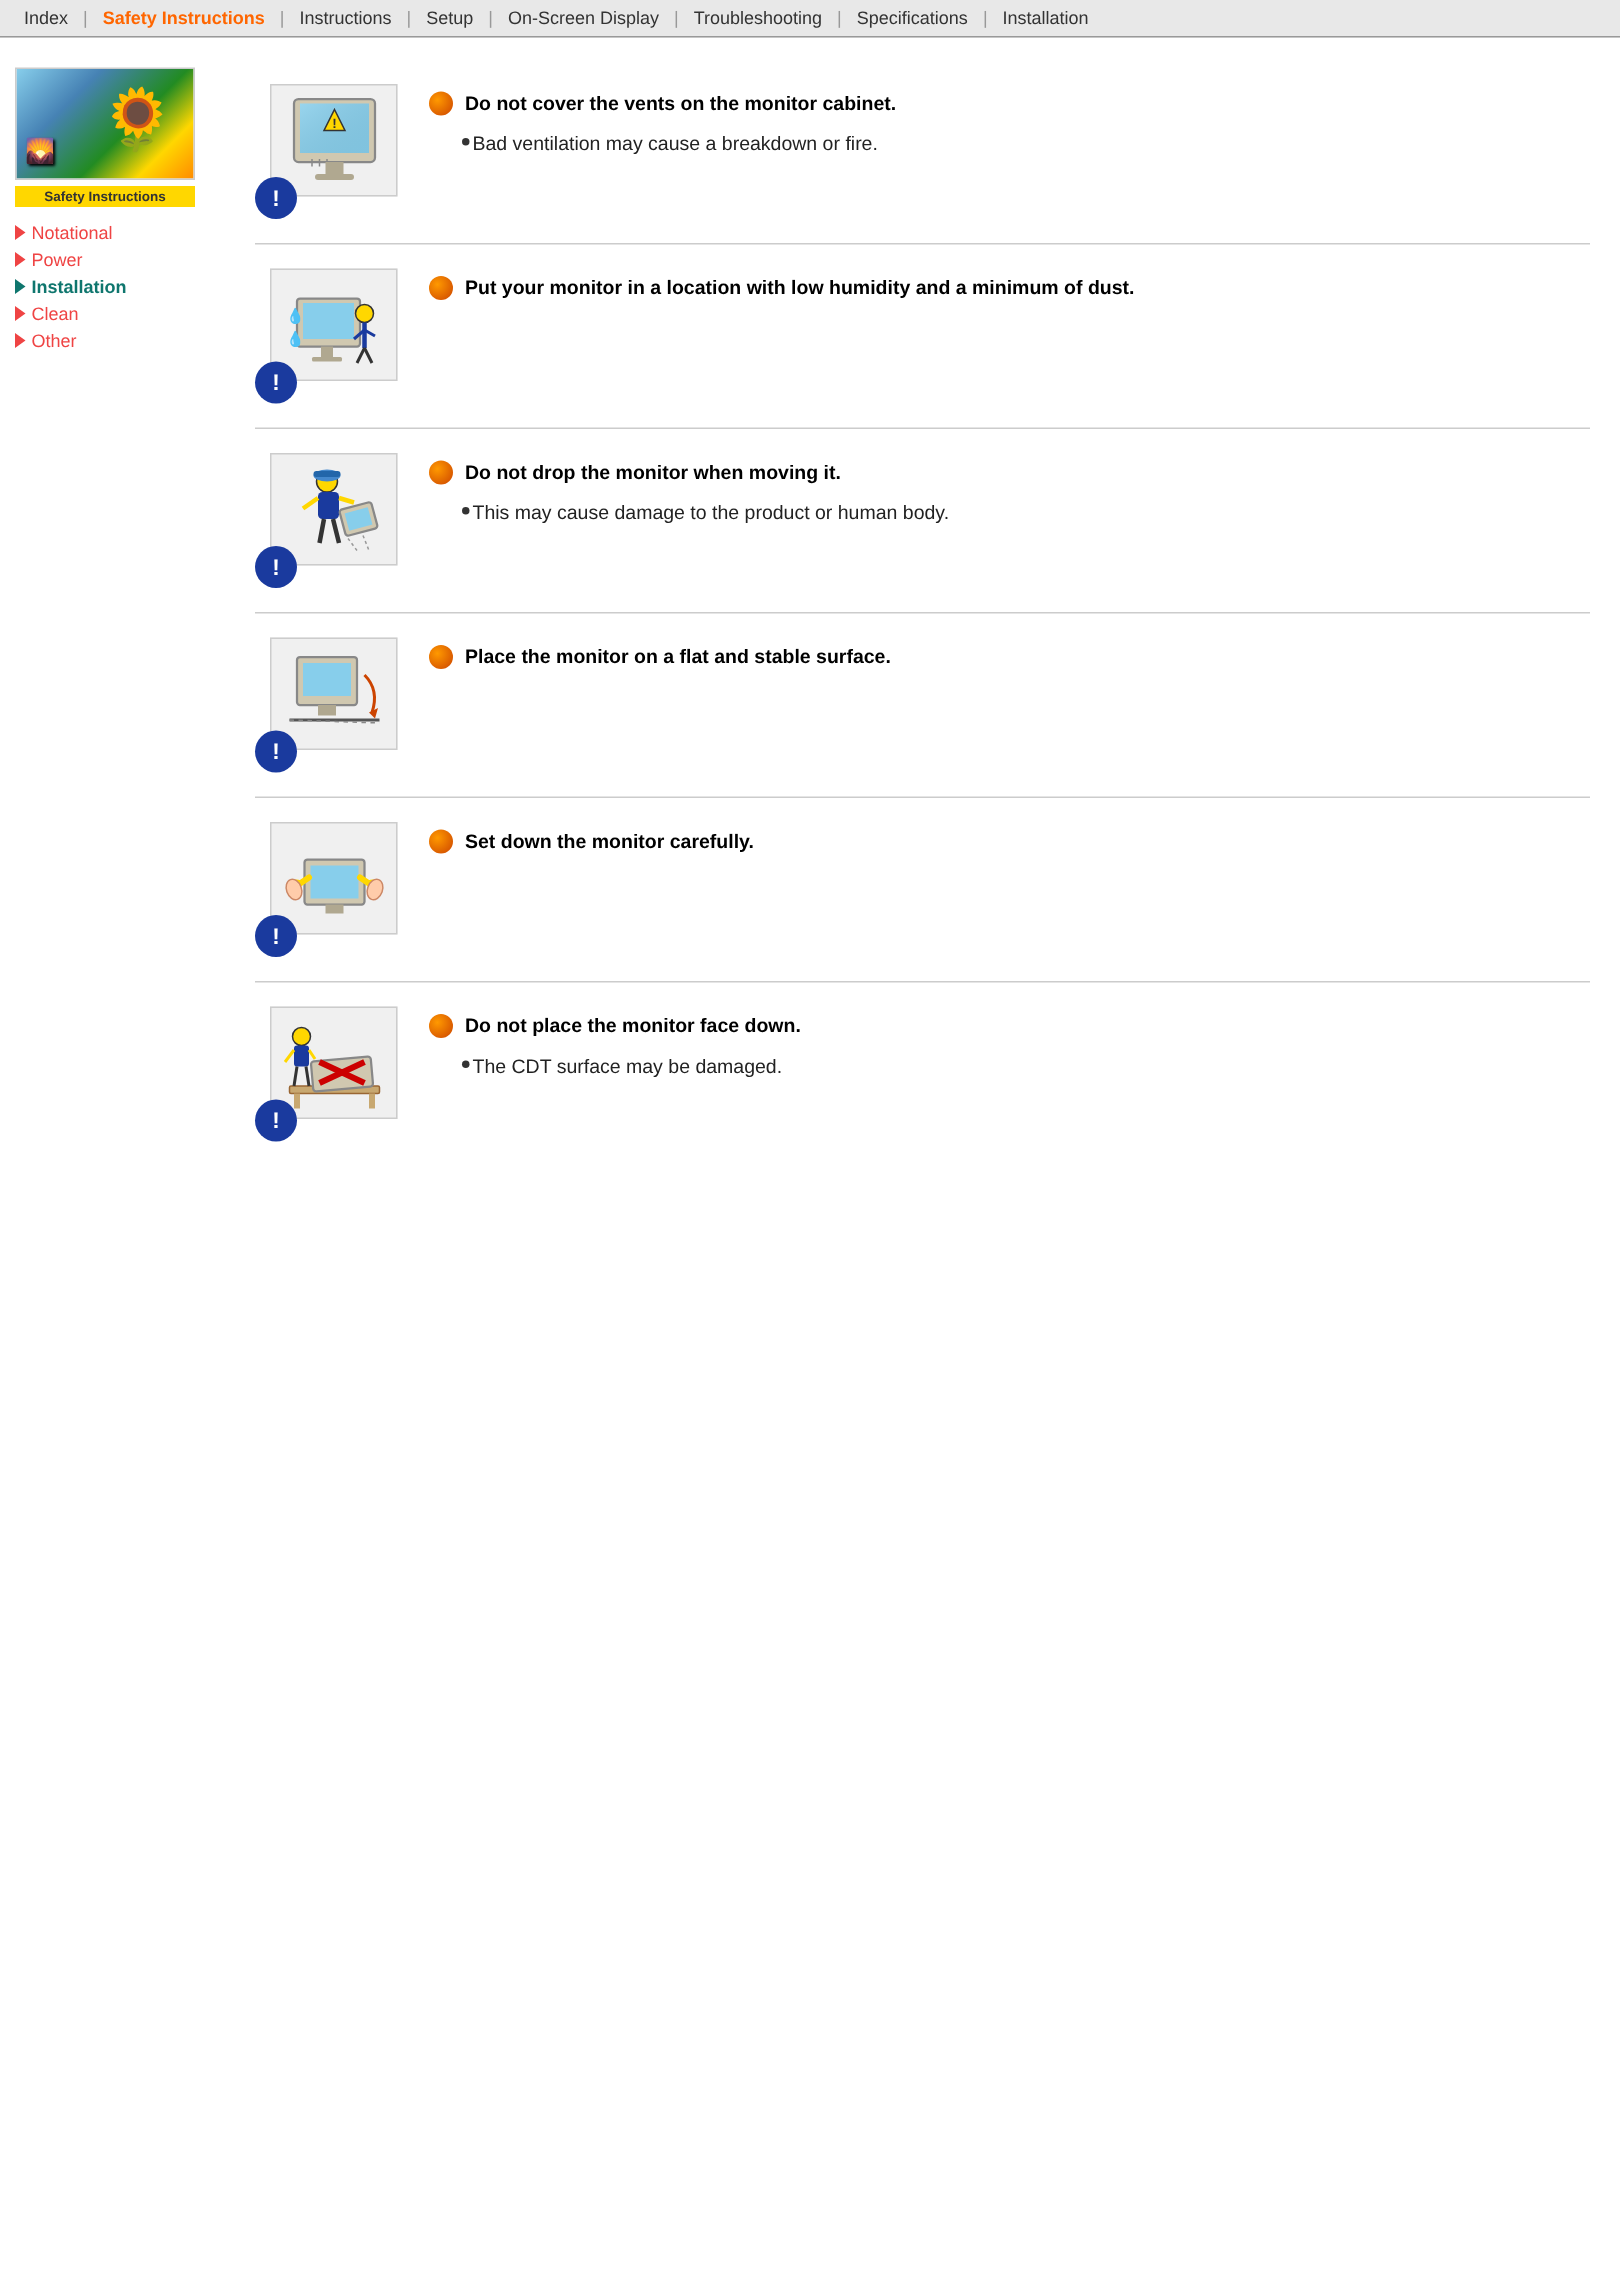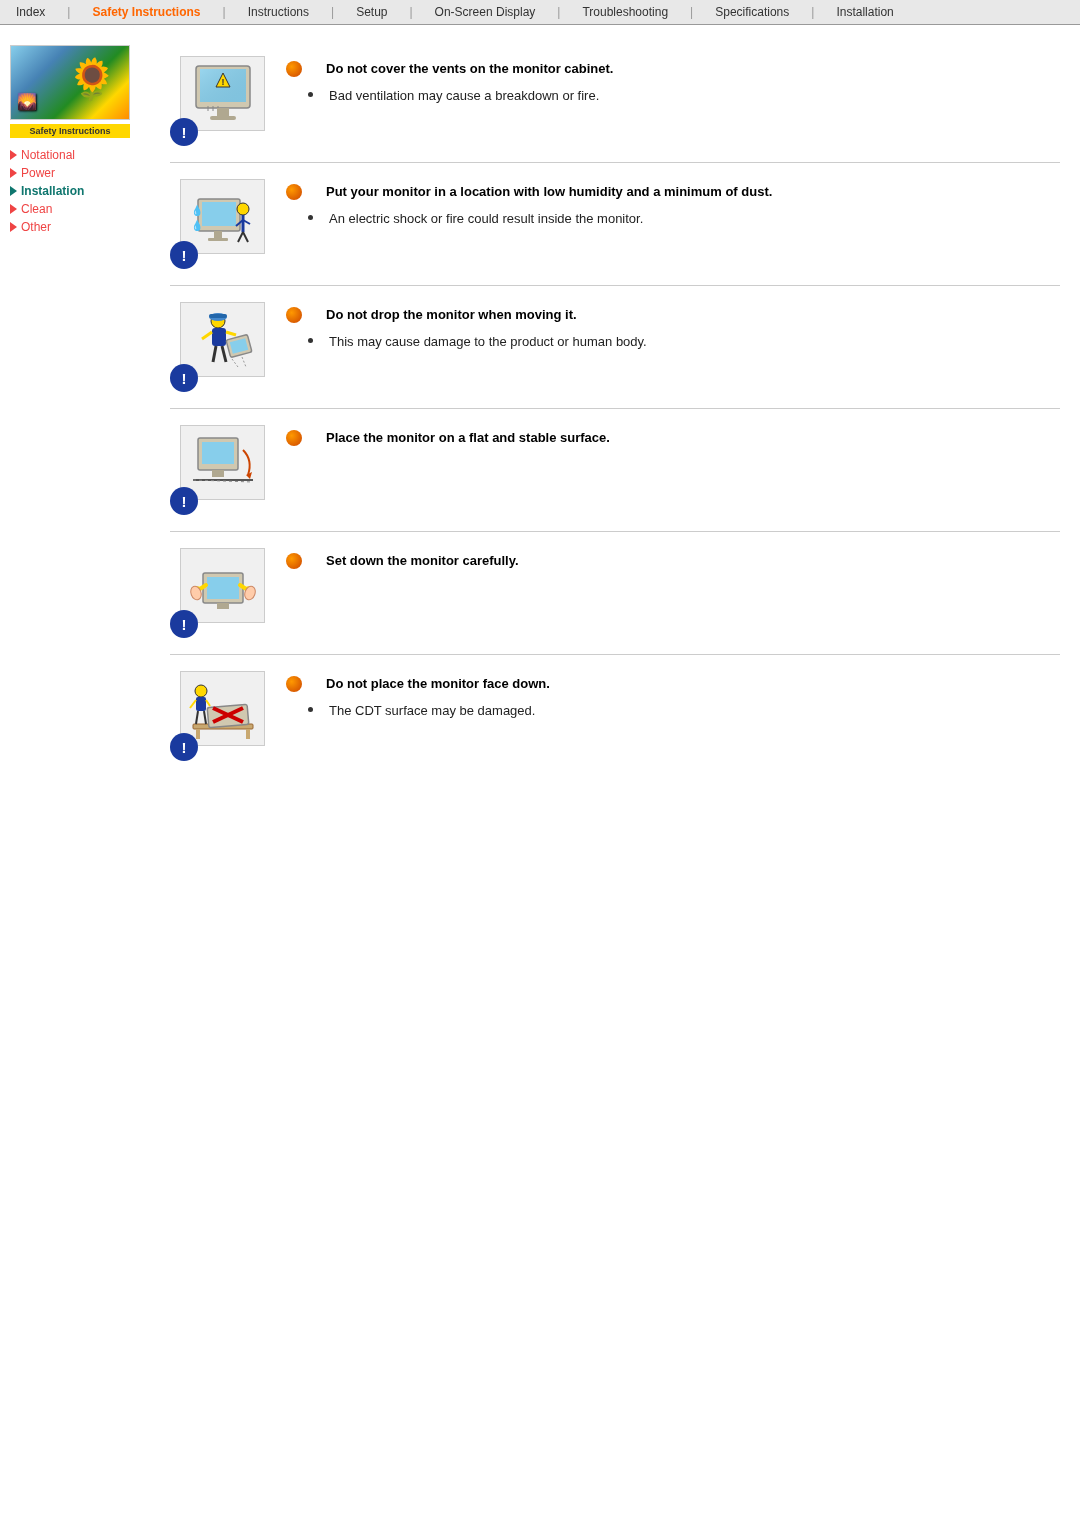--- a/index.html
+++ b/index.html
@@ -10,21 +10,21 @@
       color: #000;
     }
 
     
     .navbar {
       background: #e8e8e8;
       border-bottom: 1px solid #999;
       display: flex;
       align-items: center;
       padding: 3px 8px;
-      gap: 12px;
+      gap: 0;
       font-size: 12px;
     }
     .nav-item {
       padding: 2px 8px;
       cursor: pointer;
       color: #333;
       white-space: nowrap;
     }
     .nav-item.active {
       color: #ff6600;
@@ -151,41 +151,41 @@
     }
 
     
     .safety-text {
       flex: 1;
       padding-top: 4px;
     }
     .safety-heading {
       display: flex;
       align-items: flex-start;
-      gap: 24px;
+      gap: 8px;
       margin-bottom: 8px;
     }
     .safety-circle-icon {
       width: 16px;
       height: 16px;
       min-width: 16px;
       background: radial-gradient(circle at 35% 35%, #ff9900, #cc4400);
       border-radius: 50%;
       margin-top: 1px;
       flex-shrink: 0;
     }
     .safety-heading-text {
       font-weight: bold;
       font-size: 13px;
       line-height: 1.4;
     }
     .safety-bullet {
       display: flex;
       align-items: flex-start;
-      gap: 16px;
+      gap: 2px;
       margin-left: 22px;
       font-size: 13px;
       color: #222;
       line-height: 1.5;
     }
     .bullet-dot {
       width: 5px;
       height: 5px;
       min-width: 5px;
       background: #333;
@@ -311,24 +311,20 @@
             <text x="3" y="45" font-size="10" fill="#4488ff">💧</text>
           </svg>
         </div>
         <div class="illus-badge">!</div>
       </div>
       <div class="safety-text">
         <div class="safety-heading">
           <div class="safety-circle-icon"></div>
           <span class="safety-heading-text">Put your monitor in a location with low humidity and a minimum of dust.</span>
         </div>
-        <div class="safety-bullet">
-          <div class="bullet-dot"></div>
-          <span>An electric shock or fire could result inside the monitor.</span>
-        </div>
       </div>
     </div>
 
     <div class="safety-item">
       <div class="illus-box">
         <div class="illus-main">
           <svg width="70" height="65" viewBox="0 0 70 65">
 
             <circle cx="30" cy="14" r="7" fill="#FFD700" stroke="#333" stroke-width="1"></circle>
 

